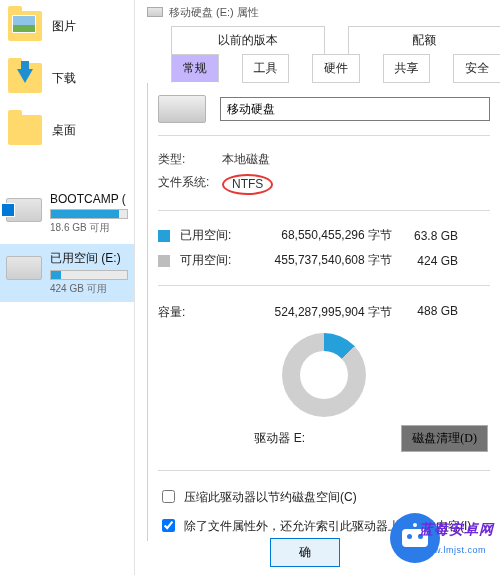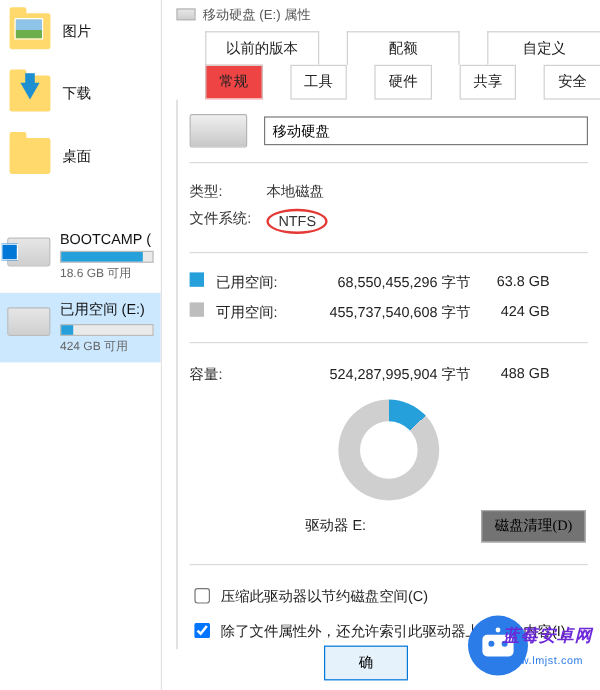--- a/index.html
+++ b/index.html
@@ -141,21 +141,21 @@
     font-size: 12px;
     border: 1px solid #D0D0D0;
     background: #fff;
     position: relative;
     margin-right: -1px;
     margin-left: 24px;
   }
   .tabs-row.bottom .tab.active {
     border-bottom-color: #fff;
     z-index: 2;
-    background: #ef4444;
+    background: #c4b5fd;
   }
   .tabs-row.top .tab { border-bottom: none; }
   .tab-body {
     border-left: 1px solid #D0D0D0;
     padding: 12px 10px 0 10px;
   }
   .icon-name-row {
     display: flex;
     align-items: center;
     gap: 14px;
@@ -185,20 +185,21 @@
   .fs-circle {
     display: inline-block;
     border: 2px solid #E53935;
     border-radius: 50%;
     padding: 1px 8px;
     color: #333;
     line-height: 15px;
   }
   .space-row {
     display: flex;
+    align-items: center;
     padding: 4px 0;
   }
   .sq {
     width: 12px; height: 12px;
     margin-right: 10px;
     flex: 0 0 12px;
   }
   .sq.blue { background: #26A0DA; }
   .sq.grey { background: #BDBDBD; }
   .space-label { width: 72px; }
@@ -359,21 +360,20 @@
 <div class="prop-panel">
   <div class="title-row">
     <span class="mini-drive"></span>
     <span>移动硬盘 (E:) 属性</span>
   </div>
 
   <div class="tabs">
     <div class="tabs-row top">
       <div class="tab">以前的版本</div>
       <div class="tab">配额</div>
-      <div class="tab">自定义</div>
     </div>
     <div class="tabs-row bottom">
       <div class="tab active">常规</div>
       <div class="tab">工具</div>
       <div class="tab">硬件</div>
       <div class="tab">共享</div>
       <div class="tab">安全</div>
     </div>
 
     <div class="tab-body">

